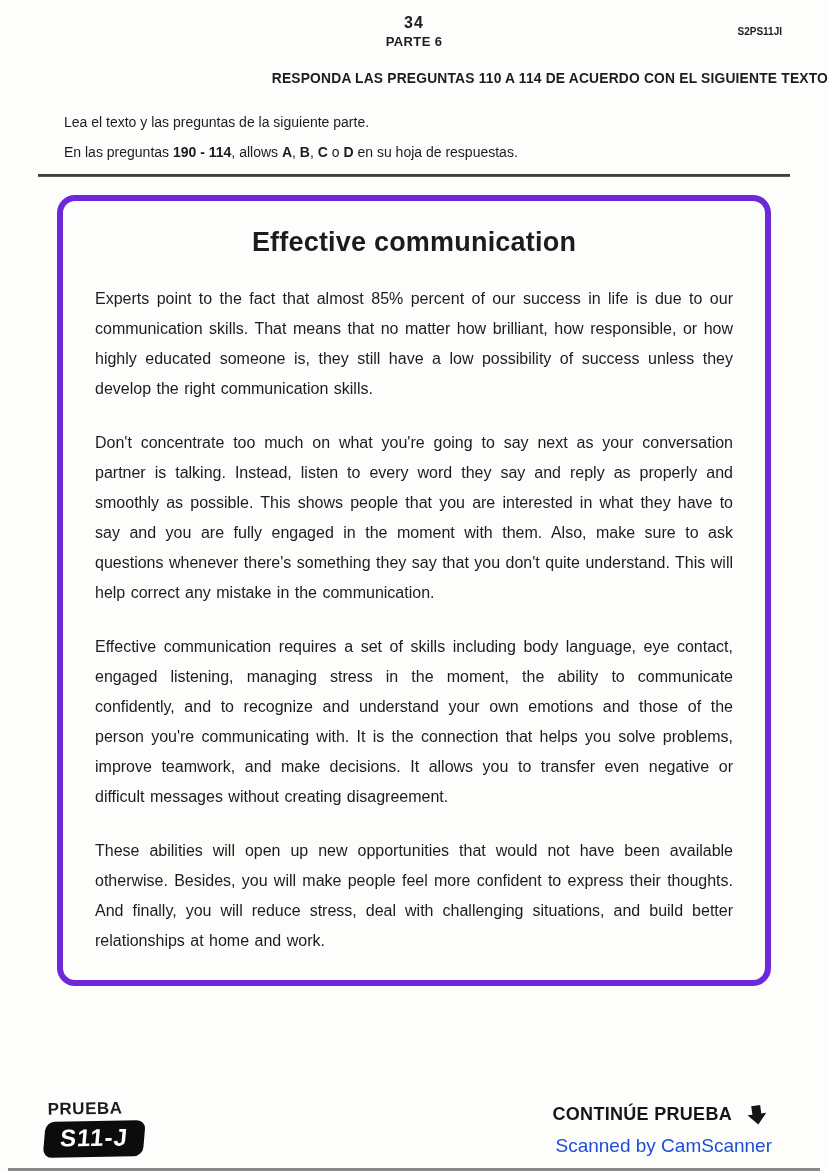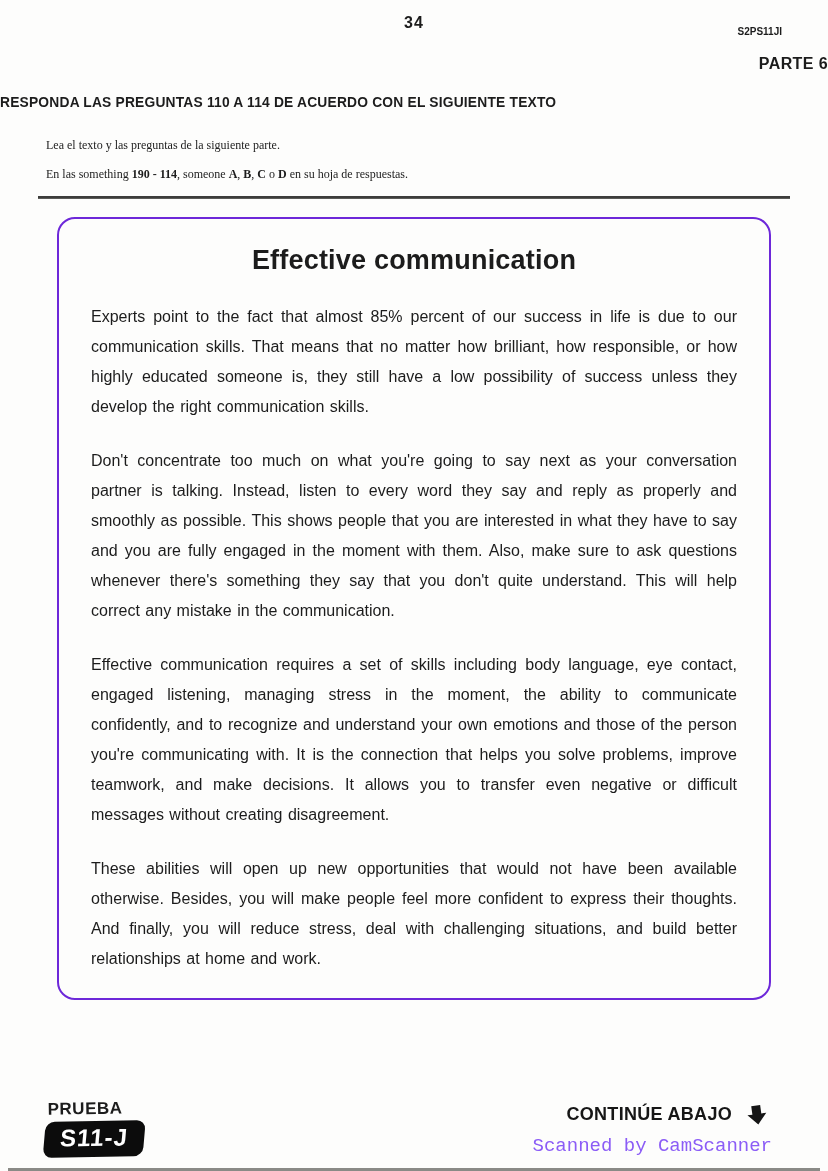--- a/index.html
+++ b/index.html
@@ -26,55 +26,54 @@
     letter-spacing: 1px;
   }
   .doc-code {
     position: absolute;
     top: 26px; right: 46px;
     font-weight: bold;
     font-size: 10px;
   }
 
   .part-label {
-    margin-top: 55px;
-    text-align: right;
+    margin-top: 34px;
+    text-align: center;
     font-weight: bold;
-    font-size: 16px;
+    font-size: 13px;
     letter-spacing: .4px;
   }
   .instruction-title {
     margin-top: 22px;
-    text-align: left;
+    text-align: right;
     font-weight: bold;
     font-size: 13.8px;
     letter-spacing: .2px;
   }
 
   .instr {
-    margin: 0 46px;
-    font-size: 12px;
-    font-family: Liberation Serif, serif;
+    margin: 0 64px;
+    font-size: 14px;
   }
   .instr1 { margin-top: 28px; }
   .instr2 { margin-top: 14px; }
   .b { font-weight: bold; }
 
   .rule {
     margin: 14px 38px 0 38px;
     height: 3px;
     border-top: 2px solid #3d3d3b;
     border-bottom: 1px solid #5a5a57;
   }
 
   
   .passage-box {
     margin: 18px auto 0 auto;
     width: 714px;
-    border: 2px solid #6d28d9;
+    border: 6px solid #6d28d9;
     border-radius: 18px;
     padding: 20px 32px 24px 32px;
     background: #fdfdfc;
   }
   .passage-title {
     text-align: center;
     font-size: 27px;
     font-weight: bold;
     letter-spacing: .2px;
     margin: 6px 0 26px 0;
@@ -126,23 +125,23 @@
   .continue-label {
     font-size: 18px;
     font-weight: 600;
     letter-spacing: .3px;
     color: #161616;
   }
   .down-arrow { transform: rotate(-8deg); margin-top: 2px; }
   .down-arrow path { fill: #151515; }
   .scanned-by {
     margin-top: 8px;
-    font-family: Liberation Mono, monospace;
+    font-family: Liberation Sans, sans-serif;
     font-size: 19px;
-    color: #8b5cf6;
+    color: #1d4ed8;
   }
 
   .scan-edge {
     position: absolute;
     bottom: 0; left: 8px; right: 8px;
     height: 3px;
     background: #8a8a86;
   }
 </style>
 </head>
@@ -151,40 +150,40 @@
 <div class="page">
 
   <div class="page-number">34</div>
   <div class="doc-code">S2PS11JI</div>
 
   <div class="part-label">PARTE 6</div>
   <div class="instruction-title">RESPONDA LAS PREGUNTAS 110 A 114 DE ACUERDO CON EL SIGUIENTE TEXTO</div>
 
   <p class="instr instr1">Lea el texto y las preguntas de la siguiente parte.</p>
 
-  <p class="instr instr2"><span>En las something </span><span class="b">190 - 114</span><span>, someone </span><span class="b">A</span><span>, </span><span class="b">B</span><span>, </span><span class="b">C</span><span> o </span><span class="b">D</span><span> en su hoja de respuestas.</span></p>
+  <p class="instr instr2"><span>En las preguntas </span><span class="b">190 - 114</span><span>, allows </span><span class="b">A</span><span>, </span><span class="b">B</span><span>, </span><span class="b">C</span><span> o </span><span class="b">D</span><span> en su hoja de respuestas.</span></p>
 
   <div class="rule"></div>
 
   <div class="passage-box">
     <h1 class="passage-title">Effective communication</h1>
     <p>Experts point to the fact that almost 85% percent of our success in life is due to our communication skills. That means that no matter how brilliant, how responsible, or how highly educated someone is, they still have a low possibility of success unless they develop the right communication skills.</p>
     <p>Don't concentrate too much on what you're going to say next as your conversation partner is talking. Instead, listen to every word they say and reply as properly and smoothly as possible. This shows people that you are interested in what they have to say and you are fully engaged in the moment with them. Also, make sure to ask questions whenever there's something they say that you don't quite understand. This will help correct any mistake in the communication.</p>
     <p>Effective communication requires a set of skills including body language, eye contact, engaged listening, managing stress in the moment, the ability to communicate confidently, and to recognize and understand your own emotions and those of the person you're communicating with. It is the connection that helps you solve problems, improve teamwork, and make decisions. It allows you to transfer even negative or difficult messages without creating disagreement.</p>
     <p>These abilities will open up new opportunities that would not have been available otherwise. Besides, you will make people feel more confident to express their thoughts. And finally, you will reduce stress, deal with challenging situations, and build better relationships at home and work.</p>
   </div>
 
   <div class="footer">
     <div class="badge-wrap">
       <div class="prueba-label">PRUEBA</div>
       <div class="prueba-badge">S11-J</div>
     </div>
     <div class="continue-wrap">
       <div class="continue-row">
-        <span class="continue-label">CONTINÚE ABAJO</span>
+        <span class="continue-label">CONTINÚE PRUEBA</span>
         <svg class="down-arrow" width="30" height="24" viewBox="0 0 24 24" aria-hidden="true">
           <path d="M7.5 2.5 h9 v8.5 h5 L12 21.5 L2.5 11 h5 z"></path>
         </svg>
       </div>
       <div class="scanned-by">Scanned by CamScanner</div>
     </div>
   </div>
 
   <div class="scan-edge"></div>
 

